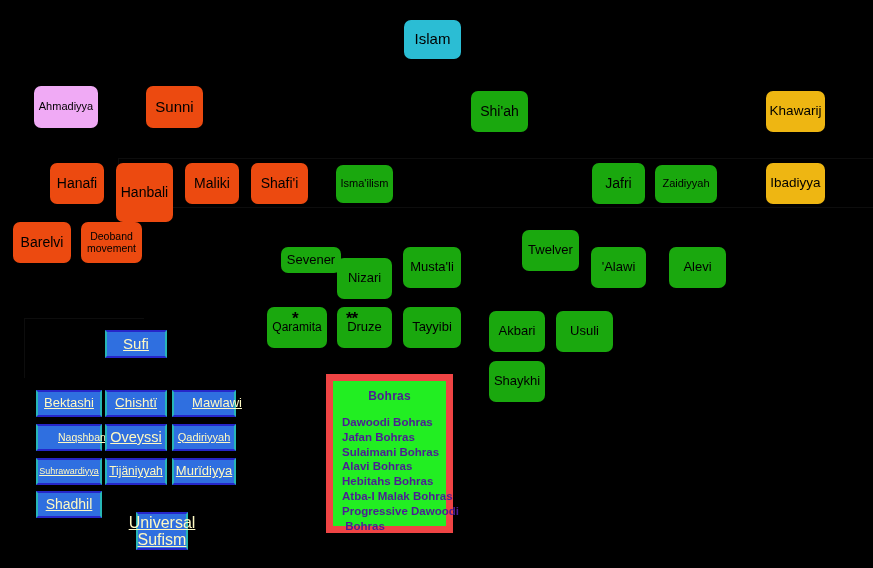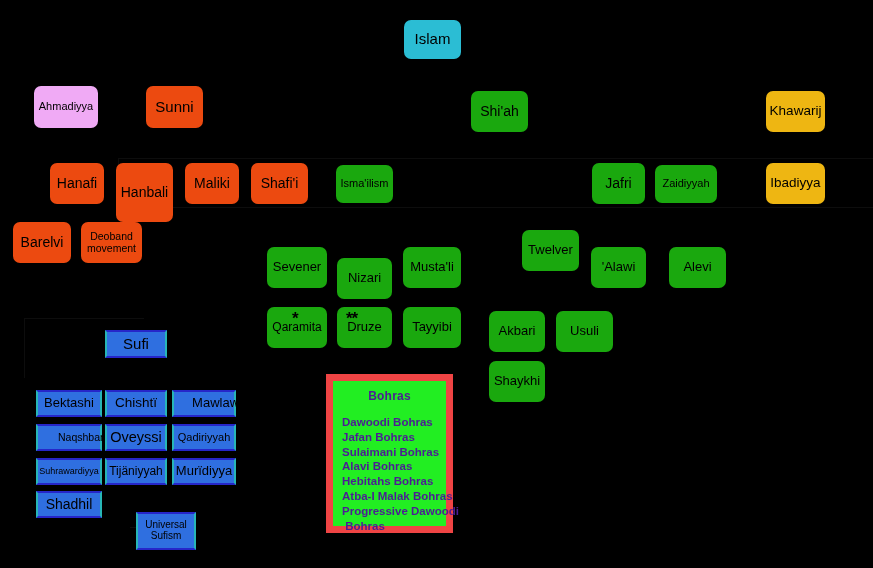--- a/index.html
+++ b/index.html
@@ -30,26 +30,27 @@
     padding: 0 2px;
     white-space: pre-line;
   }
   .n-cyan   { background: #2bbdd4; }
   .n-orange { background: #ec4a10; }
   .n-pink   { background: #f0aaf5; }
   .n-green  { background: #1aa80e; }
   .n-gold   { background: #eeb612; }
   .n-blue   {
     background: #2f6fe0;
-    color: #000000;
+    color: #fef9c3;
     border-radius: 0;
     border-top: 2px solid #2626c9;
     border-bottom: 2px solid #2626c9;
     border-left: 2px solid #27b6b6;
     border-right: 2px solid #27b6b6;
+    text-decoration: underline;
   }
   .listbox {
     position: absolute;
     box-sizing: border-box;
     background: #22ee22;
     border: 7px solid #ef4444;
     color: #4c1d95;
     border-radius: 0;
   }
   .listbox .lb-title {
@@ -105,21 +106,21 @@
   <div class="node n-orange" style="left:251px; top:163px; width:57px; height:41px; font-size:14px;">Shafi'i</div>
   <div class="node n-green" style="left:336px; top:165px; width:57px; height:38px; font-size:11px;">Isma'ilism</div>
   <div class="node n-green" style="left:592px; top:163px; width:53px; height:41px; font-size:14px;">Jafri</div>
   <div class="node n-green" style="left:655px; top:165px; width:62px; height:38px; font-size:11px;">Zaidiyyah</div>
   <div class="node n-gold" style="left:766px; top:163px; width:59px; height:41px; font-size:13.5px;">Ibadiyya</div>
 
   <div class="node n-orange" style="left:13px; top:222px; width:58px; height:41px; font-size:14px;">Barelvi</div>
   <div class="node n-orange" style="left:81px; top:222px; width:61px; height:41px; font-size:10.5px;">Deoband
 movement</div>
 
-  <div class="node n-green" style="left:267px; top:247px; width:60px; height:41px; font-size:13px;">Sevener</div>
+  <div class="node n-green" style="left:281px; top:247px; width:60px; height:26px; font-size:13px;">Sevener</div>
   <div class="node n-green" style="left:337px; top:258px; width:55px; height:41px; font-size:13px;">Nizari</div>
   <div class="node n-green" style="left:403px; top:247px; width:58px; height:41px; font-size:13px;">Musta'li</div>
   <div class="node n-green" style="left:522px; top:230px; width:57px; height:41px; font-size:13px;">Twelver</div>
   <div class="node n-green" style="left:591px; top:247px; width:55px; height:41px; font-size:13px;">'Alawi</div>
   <div class="node n-green" style="left:657px; top:247px; width:57px; height:41px; font-size:13px;margin-left:12px;">Alevi</div>
 
   <div class="node n-green" style="left:267px; top:307px; width:60px; height:41px; font-size:12px;">Qaramita</div>
   <div class="star" style="left:292px; top:310px;">*</div>
 
   <div class="node n-green" style="left:337px; top:307px; width:55px; height:41px; font-size:13px;">Druze</div>
@@ -138,21 +139,21 @@
 
   <div class="node n-blue" style="left:36px; top:424px; width:66px; height:27px; font-size:10.5px;padding-left:36px;">Naqshbandi</div>
   <div class="node n-blue" style="left:105px; top:424px; width:62px; height:27px; font-size:14.5px;">Oveyssi</div>
   <div class="node n-blue" style="left:172px; top:424px; width:64px; height:27px; font-size:11px;">Qadiriyyah</div>
 
   <div class="node n-blue" style="left:36px; top:458px; width:66px; height:27px; font-size:9px;">Suhrawardiyya</div>
   <div class="node n-blue" style="left:105px; top:458px; width:62px; height:27px; font-size:12px;">Tijäniyyah</div>
   <div class="node n-blue" style="left:172px; top:458px; width:64px; height:27px; font-size:13px;">Murïdiyya</div>
 
   <div class="node n-blue" style="left:36px; top:491px; width:66px; height:27px; font-size:14px;">Shadhil</div>
-  <div class="node n-blue" style="left:136px; top:512px; width:60px; height:38px; font-size:10px;">Universal
+  <div class="node n-blue" style="left:136px; top:512px; width:52px; height:38px; font-size:16px;">Universal
 Sufism</div>
 
   <div class="listbox" style="left:326px; top:374px; width:127px; height:159px;">
     <div class="lb-title">Bohras</div>
     <div class="lb-items">
       <div>Dawoodi Bohras</div>
       <div>Jafan Bohras</div>
       <div>Sulaimani Bohras</div>
       <div>Alavi Bohras</div>
       <div>Hebitahs Bohras</div>

